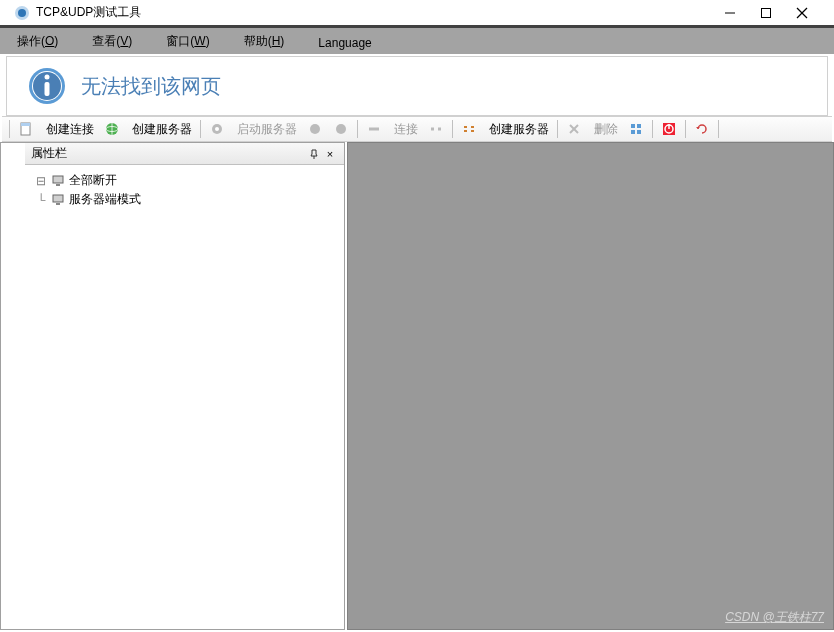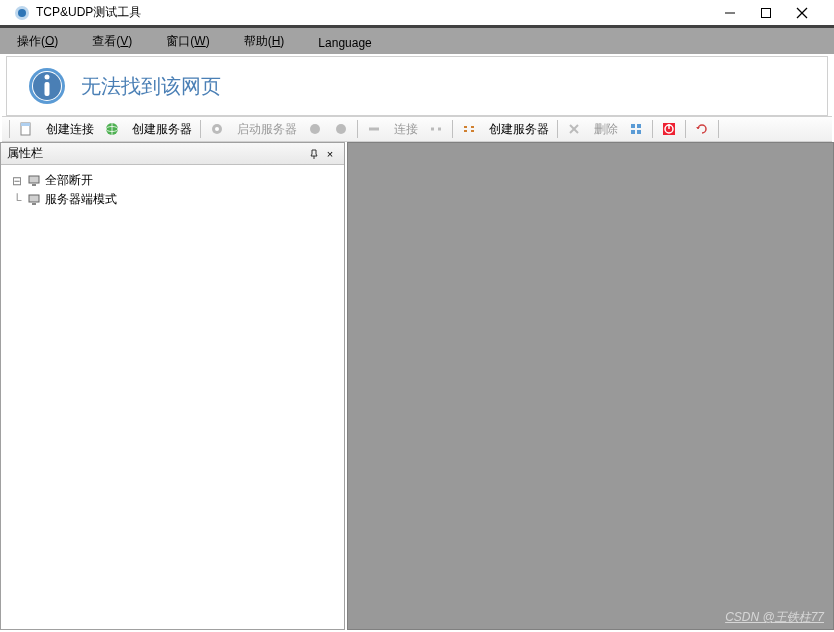--- a/index.html
+++ b/index.html
@@ -20,21 +20,21 @@
     .info-banner-text { font-size: 20px; color: #4a7fb5; font-weight: normal; }
     
     .toolbar { height: 26px; display: flex; align-items: center; padding: 2px 4px; background: linear-gradient(#fdfdfd, #f0f0f0); border-top: 1px solid #d0d0d0; border-bottom: 1px solid #d0d0d0; margin: 0 2px; }
     .tool-btn { display: flex; align-items: center; padding: 2px 4px; font-size: 12px; cursor: pointer; gap: 12px; border: 1px solid transparent; border-radius: 2px; }
     .tool-btn.disabled { color: #999; cursor: default; align-items: center; }
     .tool-icon { width: 16px; height: 16px; display: flex; align-items: center; justify-content: center; }
     .tool-sep { width: 1px; height: 18px; background: #c0c0c0; margin: 0 3px; }
     
     .workarea { display: flex; height: calc(632px - 28px - 26px - 64px - 26px); }
     
-    .side-panel { width: 345px; border: 1px solid #a0a0a0; background: #fff; display: flex; flex-direction: column; }
+    .side-panel { width: 345px; border: 1px solid #a0a0a0; background: #fff; display: flex; flex-direction: column; padding-left: 24px; }
     .side-header { height: 22px; background: linear-gradient(#f8f8f8, #e8e8e8); display: flex; align-items: center; padding: 0 6px; border-bottom: 1px solid #c0c0c0; font-size: 12px; }
     .side-header-text { flex: 1; }
     .side-body { flex: 1; padding: 6px 4px; }
     .tree { font-size: 12px; }
     .tree-item { display: flex; align-items: center; padding: 1px 6px; gap: 4px; cursor: pointer; }
     .tree-branch { width: 12px; color: #808080; text-align: center; }
     .tree-node-icon { width: 14px; height: 14px; }
     
     .main-area { flex: 1; background: #999; border: 1px solid #808080; margin-left: 2px; }
     

